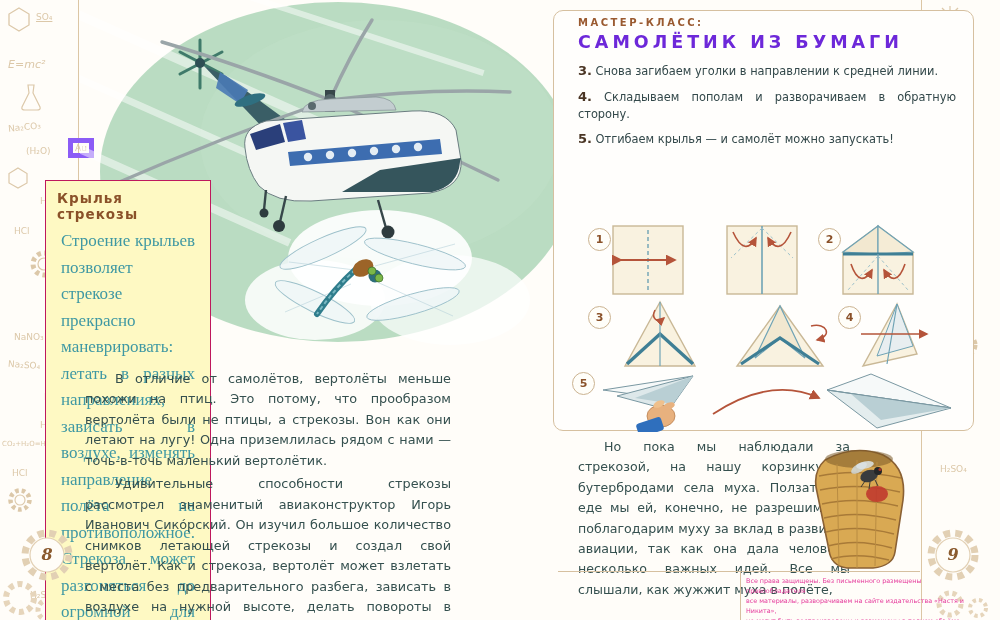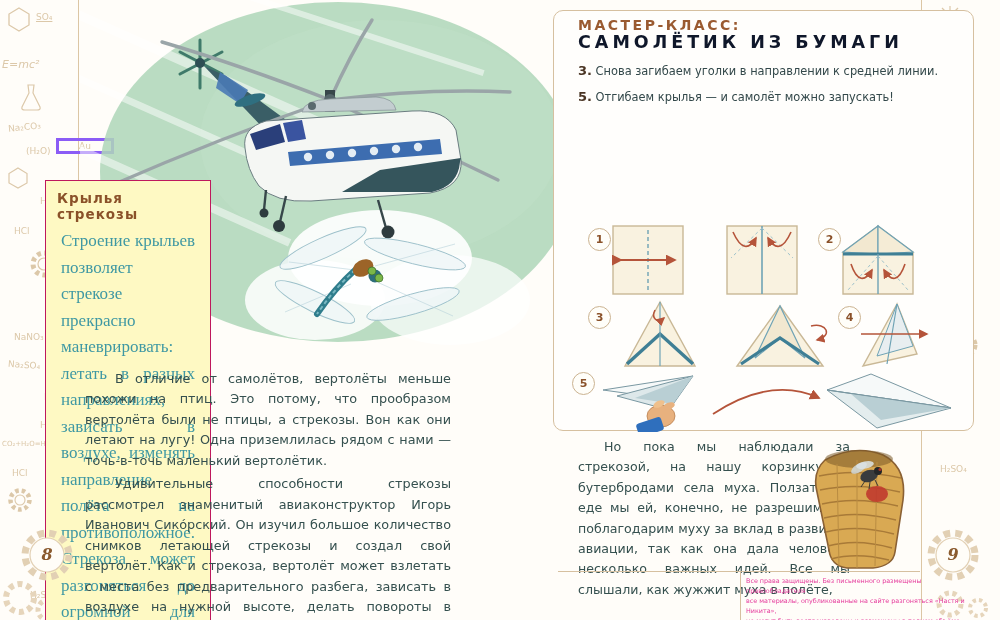--- a/index.html
+++ b/index.html
@@ -16,23 +16,23 @@
               font-weight:bold;letter-spacing:1px;}
   .infobox p{margin:4px;font-size:17px;line-height:1.56;color:#3f98a3;text-align:justify;
              font-family:Liberation Serif, serif;}
   
   .bodytext{position:absolute;left:85px;top:369px;width:366px;}
   .bodytext p{margin:0 0 3px 0;font-size:12.8px;line-height:1.6;color:#35504f;
               text-align:justify;text-indent:30px;font-family:"DejaVu Sans",sans-serif;}
   
   .panel{position:absolute;left:553px;top:10px;width:421px;height:421px;
          border:1px solid #d6c0a0;border-radius:10px;background:#fffefc;box-sizing:border-box;}
-  .kicker{position:absolute;left:578px;top:17px;font-size:14px;font-weight:bold;color:#9a5a30;
+  .kicker{position:absolute;left:578px;top:17px;font-size:10px;font-weight:bold;color:#9a5a30;
           letter-spacing:2.5px;font-family:"DejaVu Sans",sans-serif;}
-  .mctitle{position:absolute;left:578px;top:32px;font-size:17.5px;font-weight:bold;color:#0f172a;
+  .mctitle{position:absolute;left:578px;top:32px;font-size:17.5px;font-weight:bold;color:#6d28d9;
            letter-spacing:4px;font-family:"DejaVu Sans",sans-serif;}
   .steps{position:absolute;left:578px;top:61px;width:378px;}
   .step{margin:0 0 6px 0;font-size:11.4px;line-height:1.5;color:#33484a;text-align:justify;
         font-family:"DejaVu Sans",sans-serif;}
   .step-num{font-weight:bold;color:#4a3524;font-size:13px;}
   
   .num-circle{position:absolute;width:21px;height:21px;border:1px solid #cbb391;border-radius:50%;
               background:#fffef9;color:#8a5129;font-weight:bold;font-size:11px;text-align:center;
               line-height:21px;font-family:"DejaVu Sans",sans-serif;}
   
@@ -52,27 +52,27 @@
 </head>
 <body>
 
 <div class="mline" style="left:78px;"></div>
 <div class="mline" style="left:921px;"></div>
 
 <svg class="abs" style="left:6px;top:6px;" width="26" height="26">
     <polygon points="13,2 23,8 23,19 13,25 3,19 3,8" fill="none" stroke="#dcc8a9" stroke-width="1.3"></polygon>
   </svg>
 <span class="doodle" style="left:36px;top:12px;text-decoration:underline;">SO₄</span>
-<span class="doodle" style="left:2px;top:58px;font-style:italic;font-size:11px;">E=mc²</span>
+<span class="doodle" style="left:8px;top:58px;font-style:italic;font-size:11px;">E=mc²</span>
 <svg class="abs" style="left:18px;top:82px;" width="26" height="30">
     <path d="M10,3 L16,3 L15,11 L22,25 Q23,28 19,28 L7,28 Q3,28 4,25 L11,11 Z" fill="none" stroke="#dcc8a9" stroke-width="1.2"></path>
   </svg>
 <span class="doodle" style="left:8px;top:122px;transform:rotate(-6deg);">Na₂CO₃</span>
 <span class="doodle" style="left:26px;top:146px;">(H₂O)</span>
-<span class="doodle" style="left:56px;top:138px;border:3px solid #8b5cf6;padding:0 20px;">Au</span>
+<span class="doodle" style="left:68px;top:138px;border:5px solid #8b5cf6;padding:0 2px;">Au</span>
 <svg class="abs" style="left:6px;top:166px;" width="24" height="24">
     <polygon points="12,2 21,7.5 21,17 12,22 3,17 3,7.5" fill="none" stroke="#dcc8a9" stroke-width="1.2"></polygon>
   </svg>
 <span class="doodle" style="left:40px;top:196px;">H₂O</span>
 <span class="doodle" style="left:14px;top:226px;">HCl</span>
 <svg class="abs" style="left:28px;top:248px;" width="32" height="32">
     <circle cx="16" cy="16" r="11" fill="none" stroke="#dcc8a9" stroke-width="5" stroke-dasharray="4 3.4"></circle>
     <circle cx="16" cy="16" r="6" fill="none" stroke="#dcc8a9" stroke-width="1.2"></circle>
   </svg>
 <span class="doodle" style="left:14px;top:332px;">NaNO₃</span>
@@ -224,20 +224,21 @@
   </svg>
   <div class="pagenum">8</div>
 </div>
 
 <div class="panel"></div>
 <div class="kicker">МАСТЕР-КЛАСС:</div>
 <div class="mctitle">САМОЛЁТИК ИЗ БУМАГИ</div>
 
 <div class="steps">
   <p class="step"><span class="step-num">3.</span> <span>Снова загибаем уголки в направлении к средней линии.</span></p>
+  <p class="step"><span class="step-num">4.</span> <span>Складываем пополам и разворачиваем в обратную сторону.</span></p>
   <p class="step"><span class="step-num">5.</span> <span>Отгибаем крылья — и самолёт можно запускать!</span></p>
 </div>
 
 <svg class="abs" style="left:565px;top:218px;" width="398" height="214" viewBox="0 0 398 214">
   <defs>
     <marker id="ah" markerWidth="8" markerHeight="8" refX="5" refY="3" orient="auto">
       <path d="M0,0 L6,3 L0,6 Z" fill="#b5543a"></path>
     </marker>
   </defs>
 
@@ -347,21 +348,21 @@
         <path d="M75,40 L74,47"></path>
         <path d="M80,38 L83,44"></path>
     </g>
   </g>
 </svg>
 
 <div class="divider-h"></div>
 <div class="divider-v"></div>
 <div class="copyright">
   <div>Все права защищены. Без письменного размещены правообладателя</div>
-  <div>все материалы, опубликованные на сайте разгоняться «Настя и Никита»,</div>
+  <div>все материалы, разворачиваем на сайте издательства «Настя и Никита»,</div>
   <div>не могут быть воспроизведены и размещены в полном объёме</div>
 
 </div>
 
 <div class="pagenum-wrap" style="left:925px;top:527px;">
   <svg width="56" height="56">
     <circle cx="28" cy="28" r="22" fill="none" stroke="#e2d0b4" stroke-width="7" stroke-dasharray="6.5 5.2"></circle>
     <circle cx="28" cy="28" r="17" fill="#fffdf8" stroke="#e2d0b4" stroke-width="1.2"></circle>
   </svg>
   <div class="pagenum">9</div>

